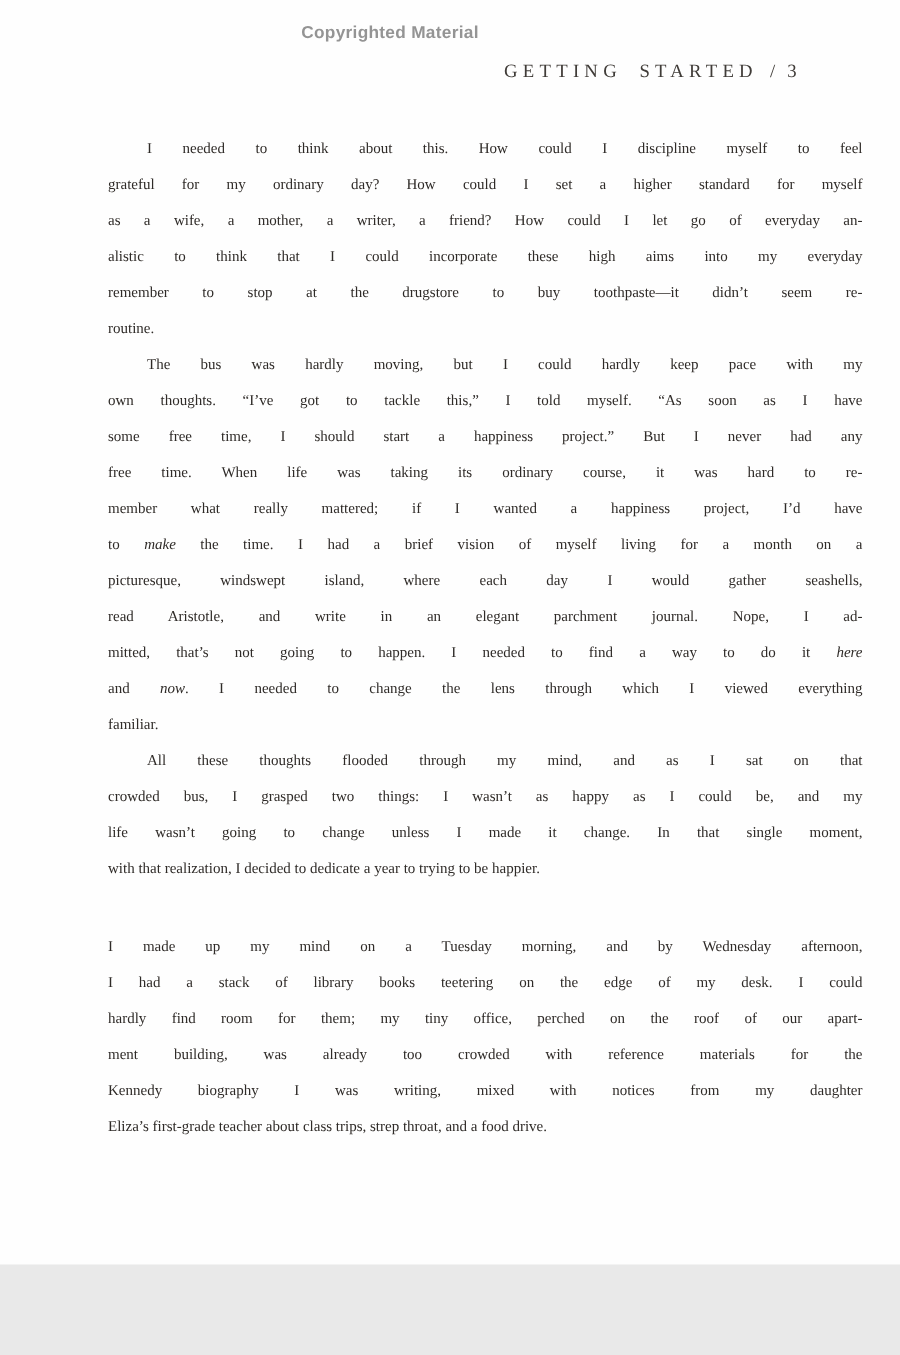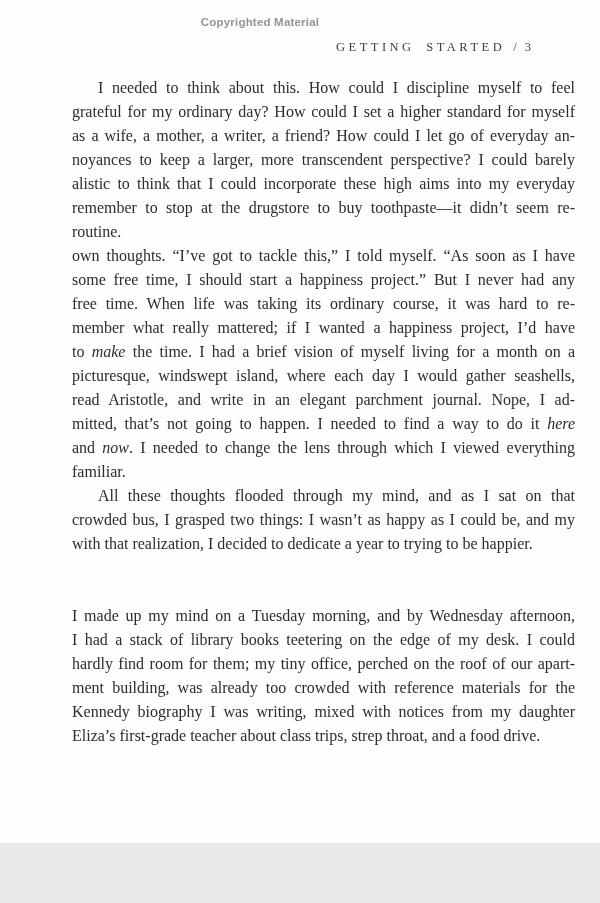--- a/index.html
+++ b/index.html
@@ -40,28 +40,28 @@
     font-size:12.5px;
     letter-spacing:3.5px;
     word-spacing:5px;
     color:var(--header-text);
     white-space:nowrap;
   }
   .running-header .sep{margin:0 8px;letter-spacing:0;}
   .running-header .pagenum{letter-spacing:0;}
   .body-text{
     position:absolute;
-    left:72px;top:76px;
+    left:72px;top:88px;
     width:503px;
-    font-size:16px;
+    font-size:10px;
     line-height:24px;
     color:var(--body-text);
   }
   .paragraph{margin:0;}
-  .paragraph.gap-before{margin-top:48px;}
+  .paragraph.gap-before{margin-top:28px;}
   .line{
     text-align:justify;
     text-align-last:justify;
     height:24px;
     overflow:visible;
   }
   .line.last{text-align-last:left;}
   .line.indent{text-indent:26px;}
   .line i{font-style:italic;}
 </style>
@@ -74,40 +74,41 @@
 
   <div class="running-header">
     <span class="chapter">GETTING STARTED</span><span class="sep">/</span><span class="pagenum">3</span>
   </div>
 
   <div class="body-text">
       <div class="paragraph">
         <div class="line indent">I needed to think about this. How could I discipline myself to feel</div>
         <div class="line">grateful for my ordinary day? How could I set a higher standard for myself</div>
         <div class="line">as a wife, a mother, a writer, a friend? How could I let go of everyday an-</div>
-        <div class="line">noyances to keep a larger, more transcendent perspective? I could barely</div>
         <div class="line">alistic to think that I could incorporate these high aims into my everyday</div>
         <div class="line">remember to stop at the drugstore to buy toothpaste—it didn’t seem re-</div>
         <div class="line last">routine.</div>
       </div>
       <div class="paragraph">
+        <div class="line indent">The bus was hardly moving, but I could hardly keep pace with my</div>
         <div class="line">own thoughts. “I’ve got to tackle this,” I told myself. “As soon as I have</div>
         <div class="line">some free time, I should start a happiness project.” But I never had any</div>
         <div class="line">free time. When life was taking its ordinary course, it was hard to re-</div>
         <div class="line">member what really mattered; if I wanted a happiness project, I’d have</div>
         <div class="line">to <i>make</i> the time. I had a brief vision of myself living for a month on a</div>
         <div class="line">picturesque, windswept island, where each day I would gather seashells,</div>
         <div class="line">read Aristotle, and write in an elegant parchment journal. Nope, I ad-</div>
         <div class="line">mitted, that’s not going to happen. I needed to find a way to do it <i>here</i></div>
         <div class="line">and <i>now</i>. I needed to change the lens through which I viewed everything</div>
         <div class="line last">familiar.</div>
       </div>
       <div class="paragraph">
         <div class="line indent">All these thoughts flooded through my mind, and as I sat on that</div>
         <div class="line">crowded bus, I grasped two things: I wasn’t as happy as I could be, and my</div>
+        <div class="line">life wasn’t going to change unless I made it change. In that single moment,</div>
         <div class="line last">with that realization, I decided to dedicate a year to trying to be happier.</div>
       </div>
       <div class="paragraph gap-before">
         <div class="line">I made up my mind on a Tuesday morning, and by Wednesday afternoon,</div>
         <div class="line">I had a stack of library books teetering on the edge of my desk. I could</div>
         <div class="line">hardly find room for them; my tiny office, perched on the roof of our apart-</div>
         <div class="line">ment building, was already too crowded with reference materials for the</div>
         <div class="line">Kennedy biography I was writing, mixed with notices from my daughter</div>
         <div class="line last">Eliza’s first-grade teacher about class trips, strep throat, and a food drive.</div>
       </div>

